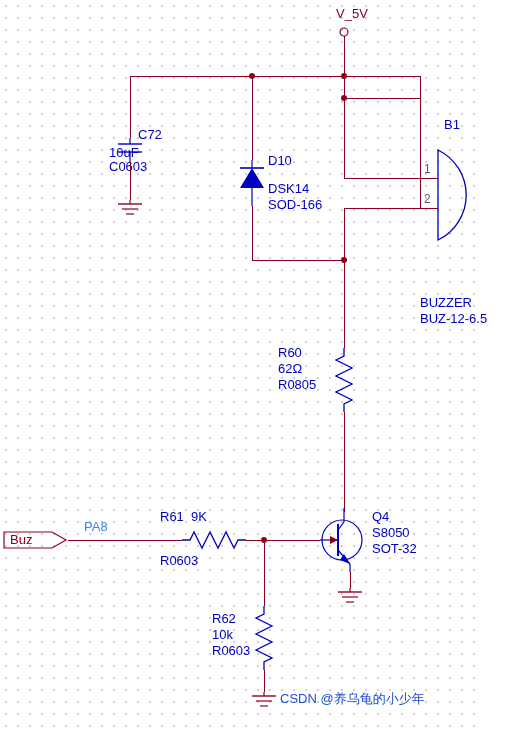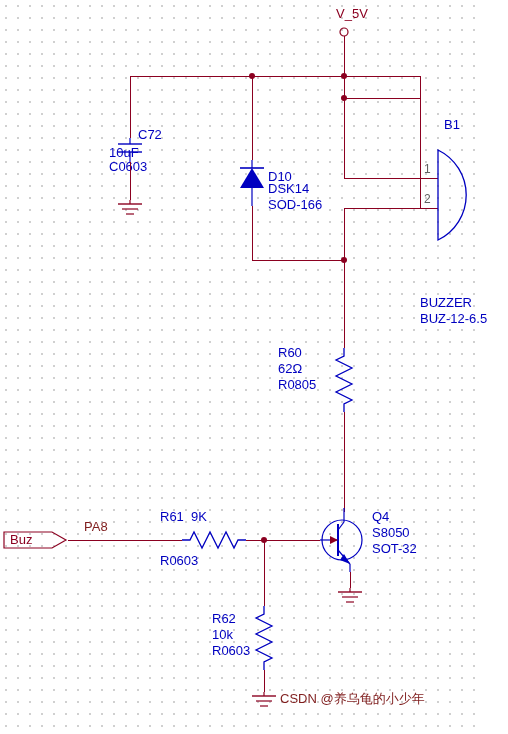--- a/index.html
+++ b/index.html
@@ -5,21 +5,21 @@
   html,body{margin:0;padding:0;width:508px;height:734px;overflow:hidden;font-family:Arial,sans-serif;background:#fff}
   .canvas{position:relative;width:484px;height:734px}
   .grid{position:absolute;inset:0;background-image:radial-gradient(circle,#d0d0d0 0.8px,transparent 0.8px);background-size:12px 12px;background-position:0 0}
   .wire{position:absolute;background:#8b0020}
   .wire.h{height:1px}
   .wire.v{width:1px}
   .dot{position:absolute;width:6px;height:6px;border-radius:50%;background:#8b0020;transform:translate(-3px,-3px)}
   .lbl{position:absolute;color:#0000c0;font-size:13px;line-height:14px;white-space:nowrap}
   .netlbl{position:absolute;color:#8b0020;font-size:13px;white-space:nowrap}
   .pinlbl{position:absolute;color:#606060;font-size:12px}
-  .wm{position:absolute;color:#7f1d1d;font-size:13px;white-space:nowrap}
+  .wm{position:absolute;color:#1d4ed8;font-size:13px;white-space:nowrap}
   svg{position:absolute;overflow:visible}
 </style>
 </head>
 <body>
 
 <div class="canvas">
   <div class="grid"></div>
 
   <svg style="left:336px;top:24px" width="16" height="16">
     <circle cx="8" cy="8" r="4" fill="none" stroke="#8b0020" stroke-width="1.2"></circle>
@@ -57,21 +57,21 @@
     <line x1="8" y1="9" x2="24" y2="9" stroke="#8b0020" stroke-width="1.2"></line>
     <line x1="12" y1="14" x2="20" y2="14" stroke="#8b0020" stroke-width="1.2"></line>
   </svg>
 
   <svg style="left:238px;top:160px" width="28" height="46">
     <line x1="14" y1="0" x2="14" y2="8" stroke="#0000c0" stroke-width="1.2"></line>
     <line x1="2" y1="8" x2="26" y2="8" stroke="#0000c0" stroke-width="1.6"></line>
     <polygon points="14,8 2,28 26,28" fill="#0000c0"></polygon>
     <line x1="14" y1="28" x2="14" y2="46" stroke="#0000c0" stroke-width="1.2"></line>
   </svg>
-  <div class="lbl" style="left:268px;top:170px">D10</div>
+  <div class="lbl" style="left:268px;top:154px">D10</div>
   <div class="lbl" style="left:268px;top:182px">DSK14</div>
   <div class="lbl" style="left:268px;top:198px">SOD-166</div>
 
   <div class="wire v" style="left:344px;top:162px;height:16px"></div>
   <div class="wire h" style="left:344px;top:178px;width:94px"></div>
 
   <div class="wire v" style="left:420px;top:178px;height:30px"></div>
   <div class="wire h" style="left:344px;top:208px;width:94px"></div>
   <div class="wire v" style="left:344px;top:208px;height:52px"></div>
 
@@ -124,21 +124,21 @@
     <line x1="8" y1="9" x2="24" y2="9" stroke="#8b0020" stroke-width="1.2"></line>
     <line x1="12" y1="14" x2="20" y2="14" stroke="#8b0020" stroke-width="1.2"></line>
   </svg>
 
   <svg style="left:2px;top:530px" width="68" height="20">
     <polygon points="2,2 50,2 64,10 50,18 2,18" fill="none" stroke="#8b0020" stroke-width="1.2"></polygon>
   </svg>
   <div class="netlbl" style="left:10px;top:532px">Buz</div>
   <div class="wire h" style="left:68px;top:540px;width:114px"></div>
 
-  <div class="lbl" style="left:84px;top:520px;color:#7f1d1d">PA8</div>
+  <div class="lbl" style="left:84px;top:520px;color:#3b82f6">PA8</div>
 
   <svg style="left:182px;top:528px" width="64" height="24">
     <path d="M0 12 L8 12 L12 4 L20 20 L28 4 L36 20 L44 4 L52 20 L56 12 L64 12" fill="none" stroke="#0000c0" stroke-width="1.3"></path>
   </svg>
   <div class="lbl" style="left:160px;top:510px"><span>R61</span>&nbsp;&nbsp;<span>9K</span></div>
   <div class="lbl" style="left:160px;top:554px">R0603</div>
 
   <div class="wire h" style="left:246px;top:540px;width:74px"></div>
   <div class="dot" style="left:264px;top:540px"></div>
 

